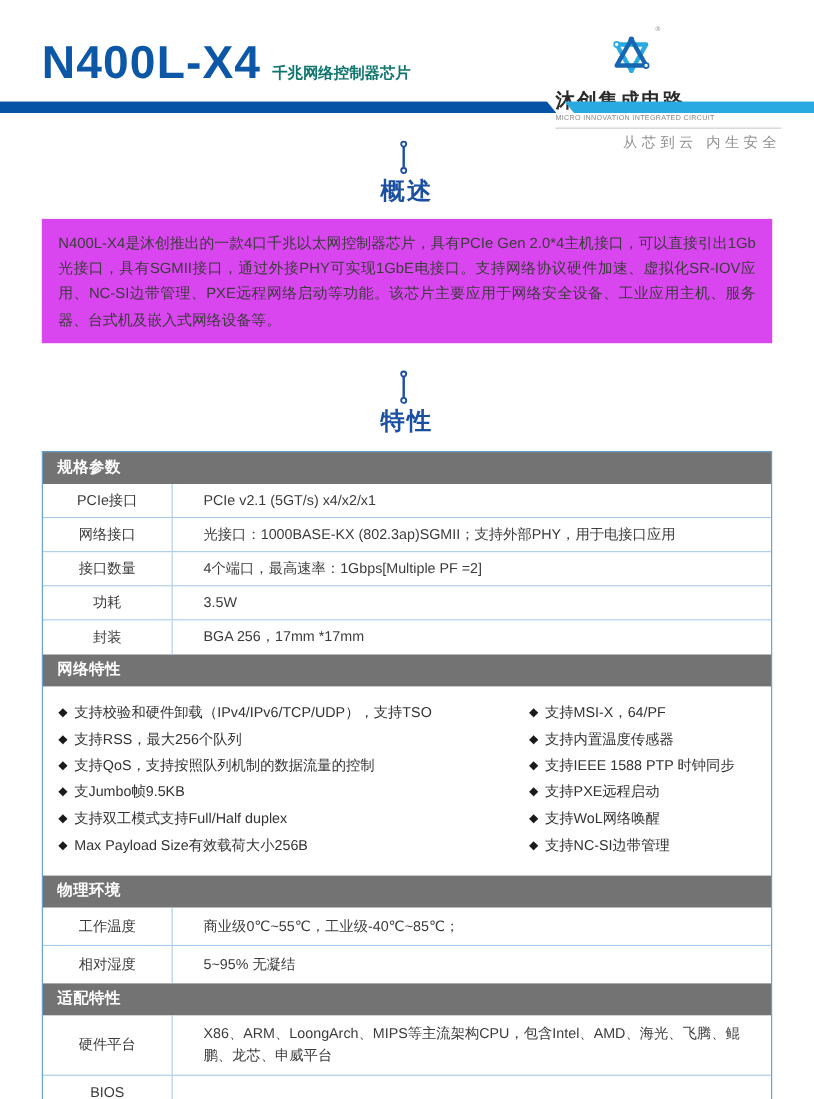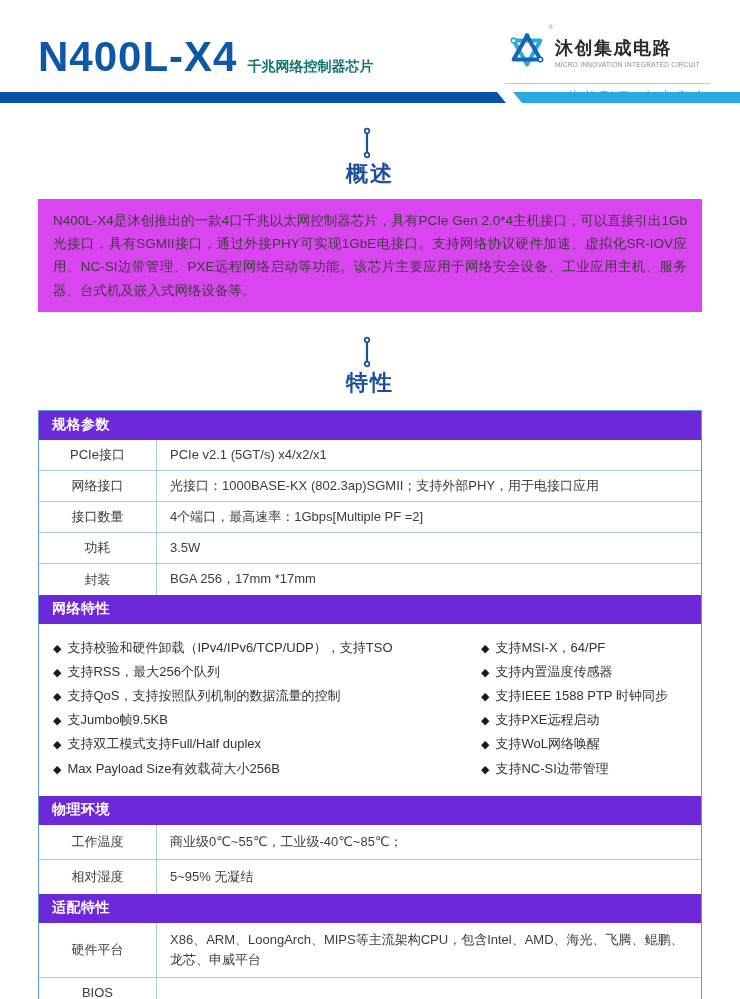--- a/index.html
+++ b/index.html
@@ -5,21 +5,21 @@
   * { margin:0; padding:0; box-sizing:border-box; }
   body { background:#ffffff; font-family:"Liberation Sans","DejaVu Sans",sans-serif; }
   .page { width:740px; min-height:999px; background:#ffffff; overflow:hidden; }
 
   
   .header { display:flex; justify-content:space-between; align-items:flex-start; padding:26px 30px 0 38px; height:92px; }
   .title-block { display:flex; align-items:baseline; margin-top:10px; }
   .product-title { color:#0d57a7; font-size:42px; font-weight:bold; letter-spacing:1px; line-height:1; }
   .product-subtitle { color:#0f766e; font-size:14px; font-weight:bold; margin-left:10px; }
   .logo-block { display:flex; flex-direction:column; align-items:flex-start; width:205px; }
-  .logo-top { display:flex; align-items:center; }
+  .logo-top { display:flex; align-items:center;flex-direction:column; }
   .star { position:relative; margin-right:6px; }
   .reg-mark { position:absolute; top:-2px; right:-4px; font-size:6px; color:#888; }
   .logo-text { display:flex; flex-direction:column; }
   .logo-cn { font-size:18px; font-weight:bold; color:#2b2b2b; letter-spacing:1.5px; }
   .logo-en { font-size:6.5px; color:#8a8a8a; letter-spacing:0.3px; margin-top:1px; }
   .logo-divider { width:100%; height:1px; background:#c9c9c9; margin:5px 0 4px; }
   .logo-tagline { font-size:13px; color:#8f8f8f; letter-spacing:4px; align-self:flex-end; }
 
   
   .divider-bar { display:flex; height:11px; width:740px; }
@@ -30,22 +30,22 @@
   
   .section { margin:0 38px; }
   .sec-heading { display:flex; align-items:center; margin-top:24px; color:#1b4fa0; font-family:"Liberation Serif","DejaVu Serif",serif; font-size:22px; font-weight:bold; letter-spacing:2px;flex-direction:column; }
   .pin-icon { display:inline-flex; margin-right:7px; }
 
   
   .overview-box { margin-top:10px; background:#d946ef; padding:10px 15px; font-size:13.5px; color:#3c3c3c; line-height:1.72; text-align:justify; }
 
   
   .spec-table { margin-top:12px; border:1px solid #5b9bd5; }
-  .table-header { background:#6d28d9; color:#ffffff; font-size:14px; font-weight:bold; padding:5px 13px 6px; letter-spacing:0.5px; }
-  .trow { display:flex; }
+  .table-header { background:#737373; color:#ffffff; font-size:14px; font-weight:bold; padding:5px 13px 6px; letter-spacing:0.5px; }
+  .trow { display:flex;gap:15px; }
   .trow + .trow { border-top:1px solid #a9c9e8; }
   .tlabel { width:118px; flex:0 0 118px; border-right:1px solid #a9c9e8; display:flex; align-items:center; justify-content:center; text-align:center; color:#3c3c3c; font-size:13px; padding:5px 4px; }
   .tvalue { flex:1; color:#3c3c3c; font-size:13px; padding:5px 13px; line-height:1.55; display:flex; align-items:center; }
   .rows-phys .tlabel, .rows-adapt .tlabel { padding:7px 4px; }
   .rows-phys .tvalue, .rows-adapt .tvalue { padding:7px 13px; }
 
   
   .bullets { display:flex; padding:9px 12px 12px; }
   .bullets ul { list-style:none; }
   .bullets-left { width:428px; flex:0 0 428px; }

